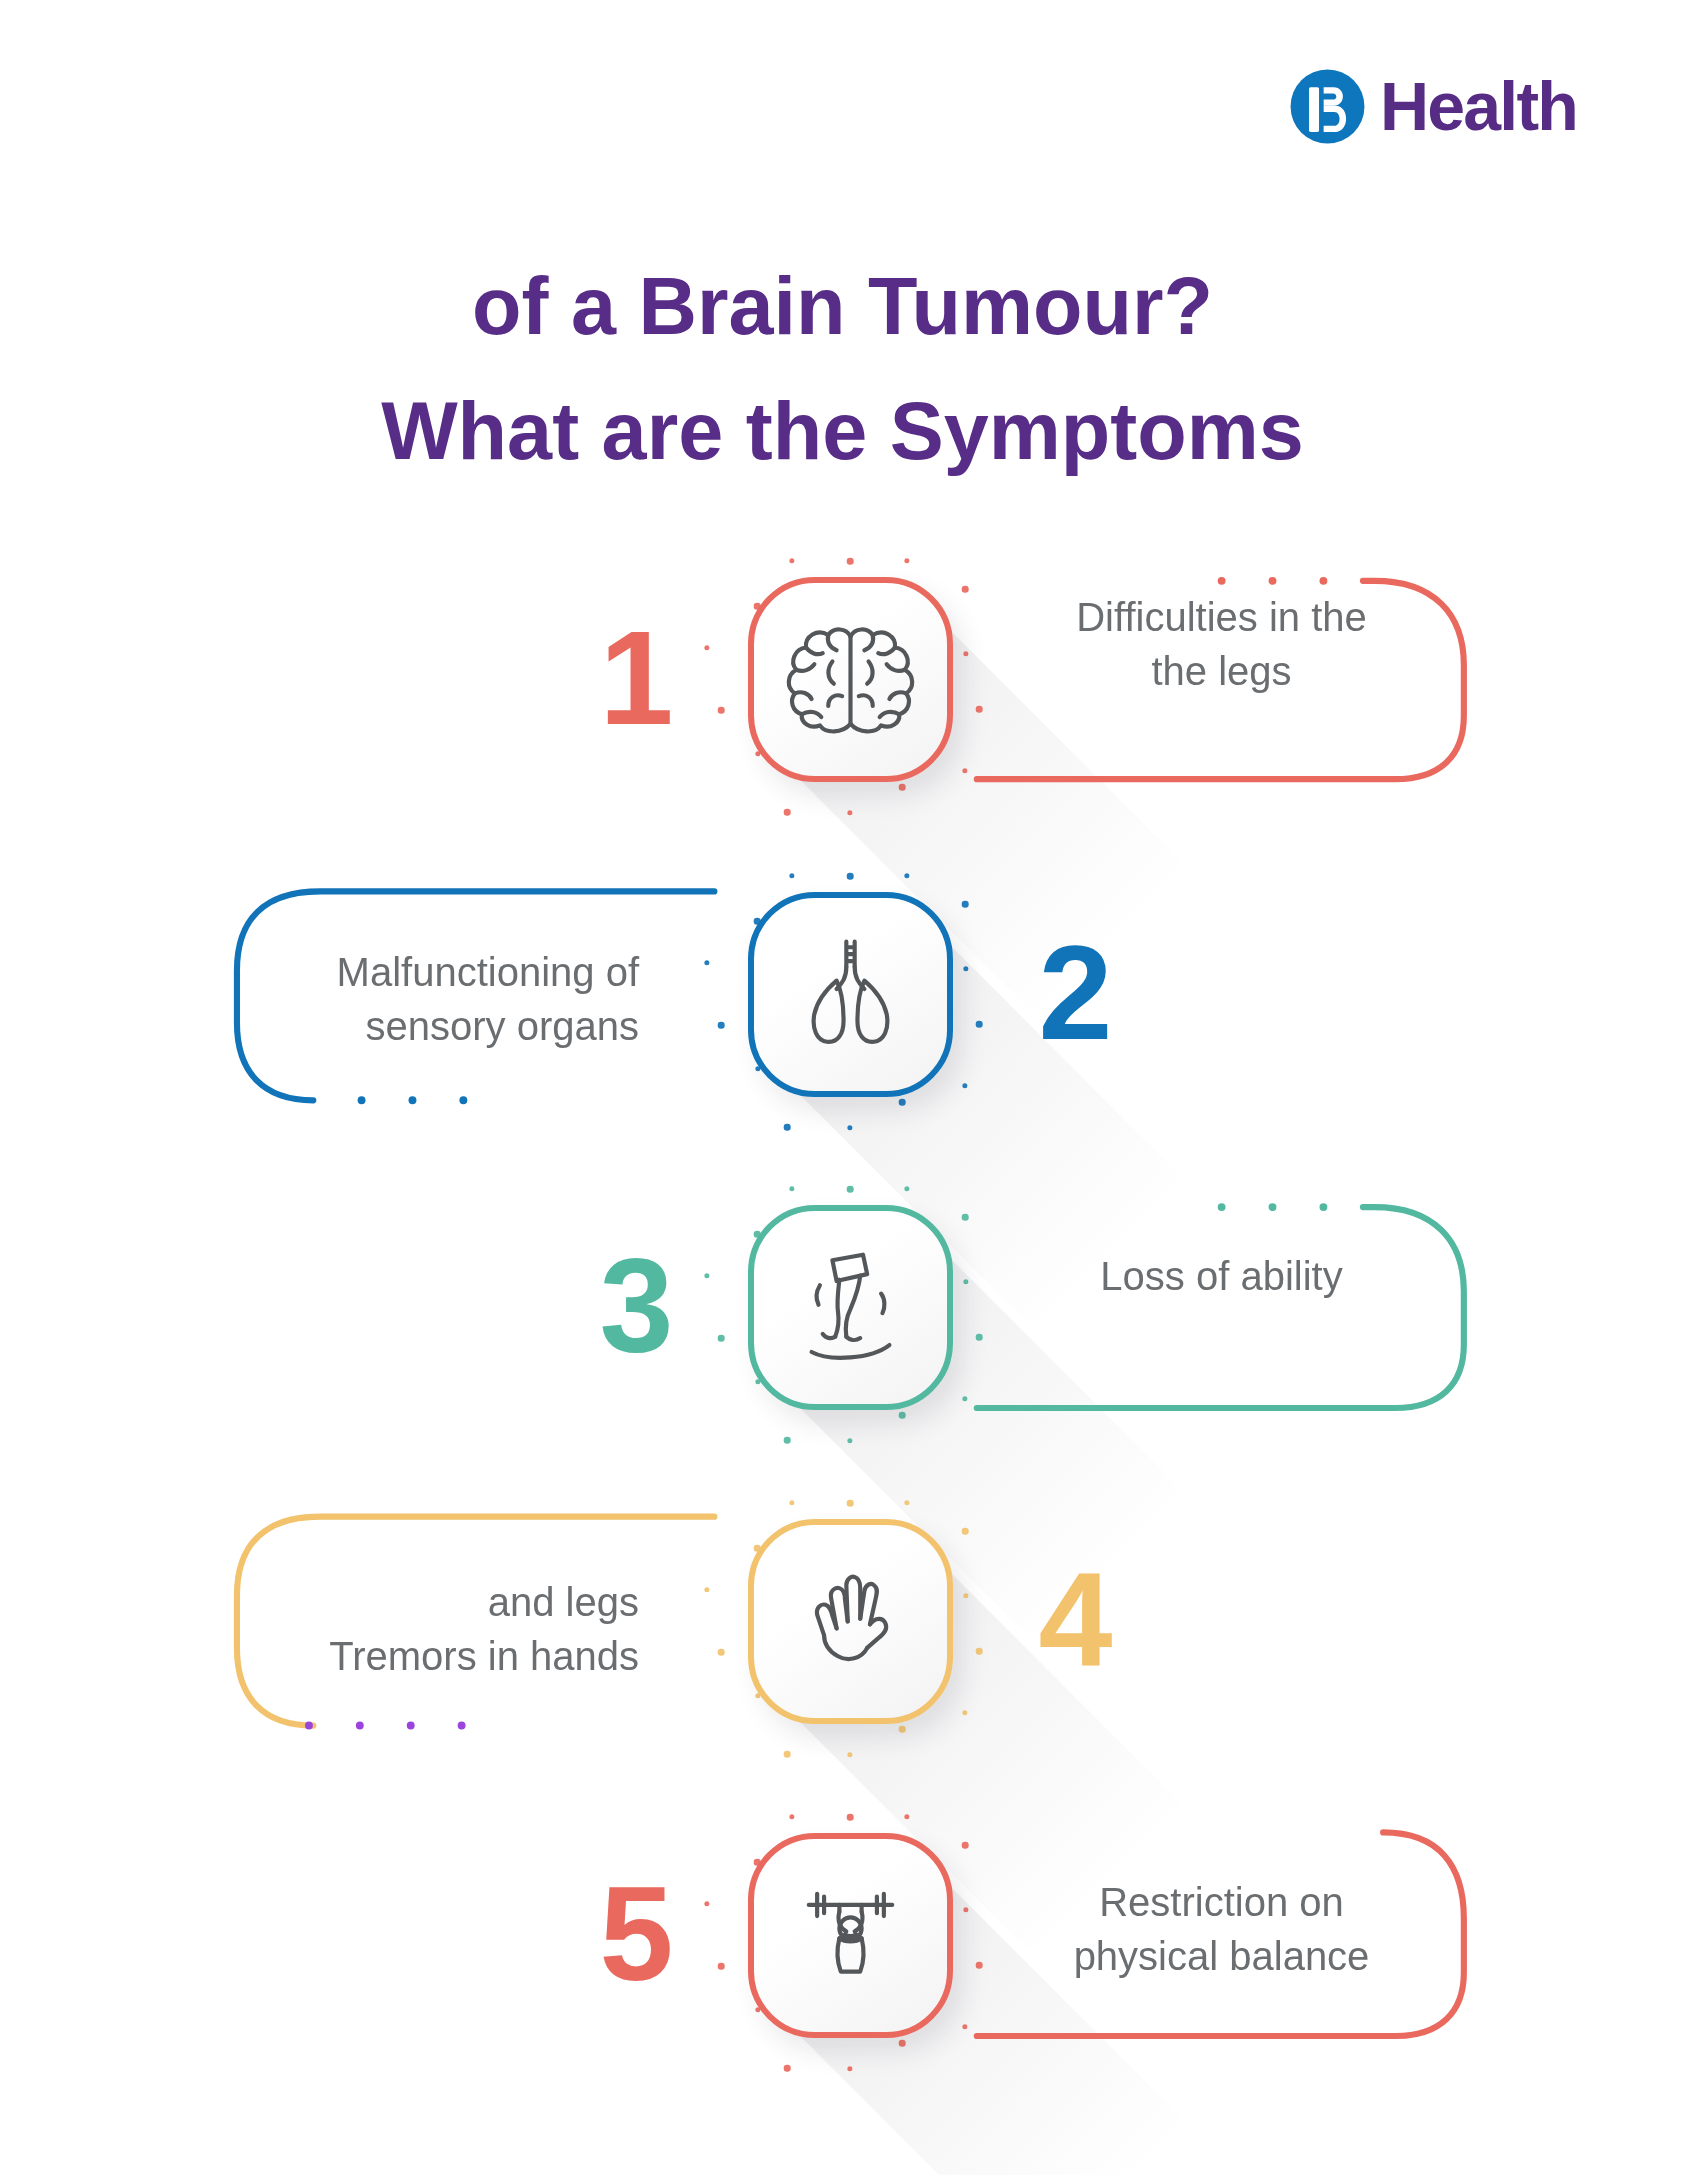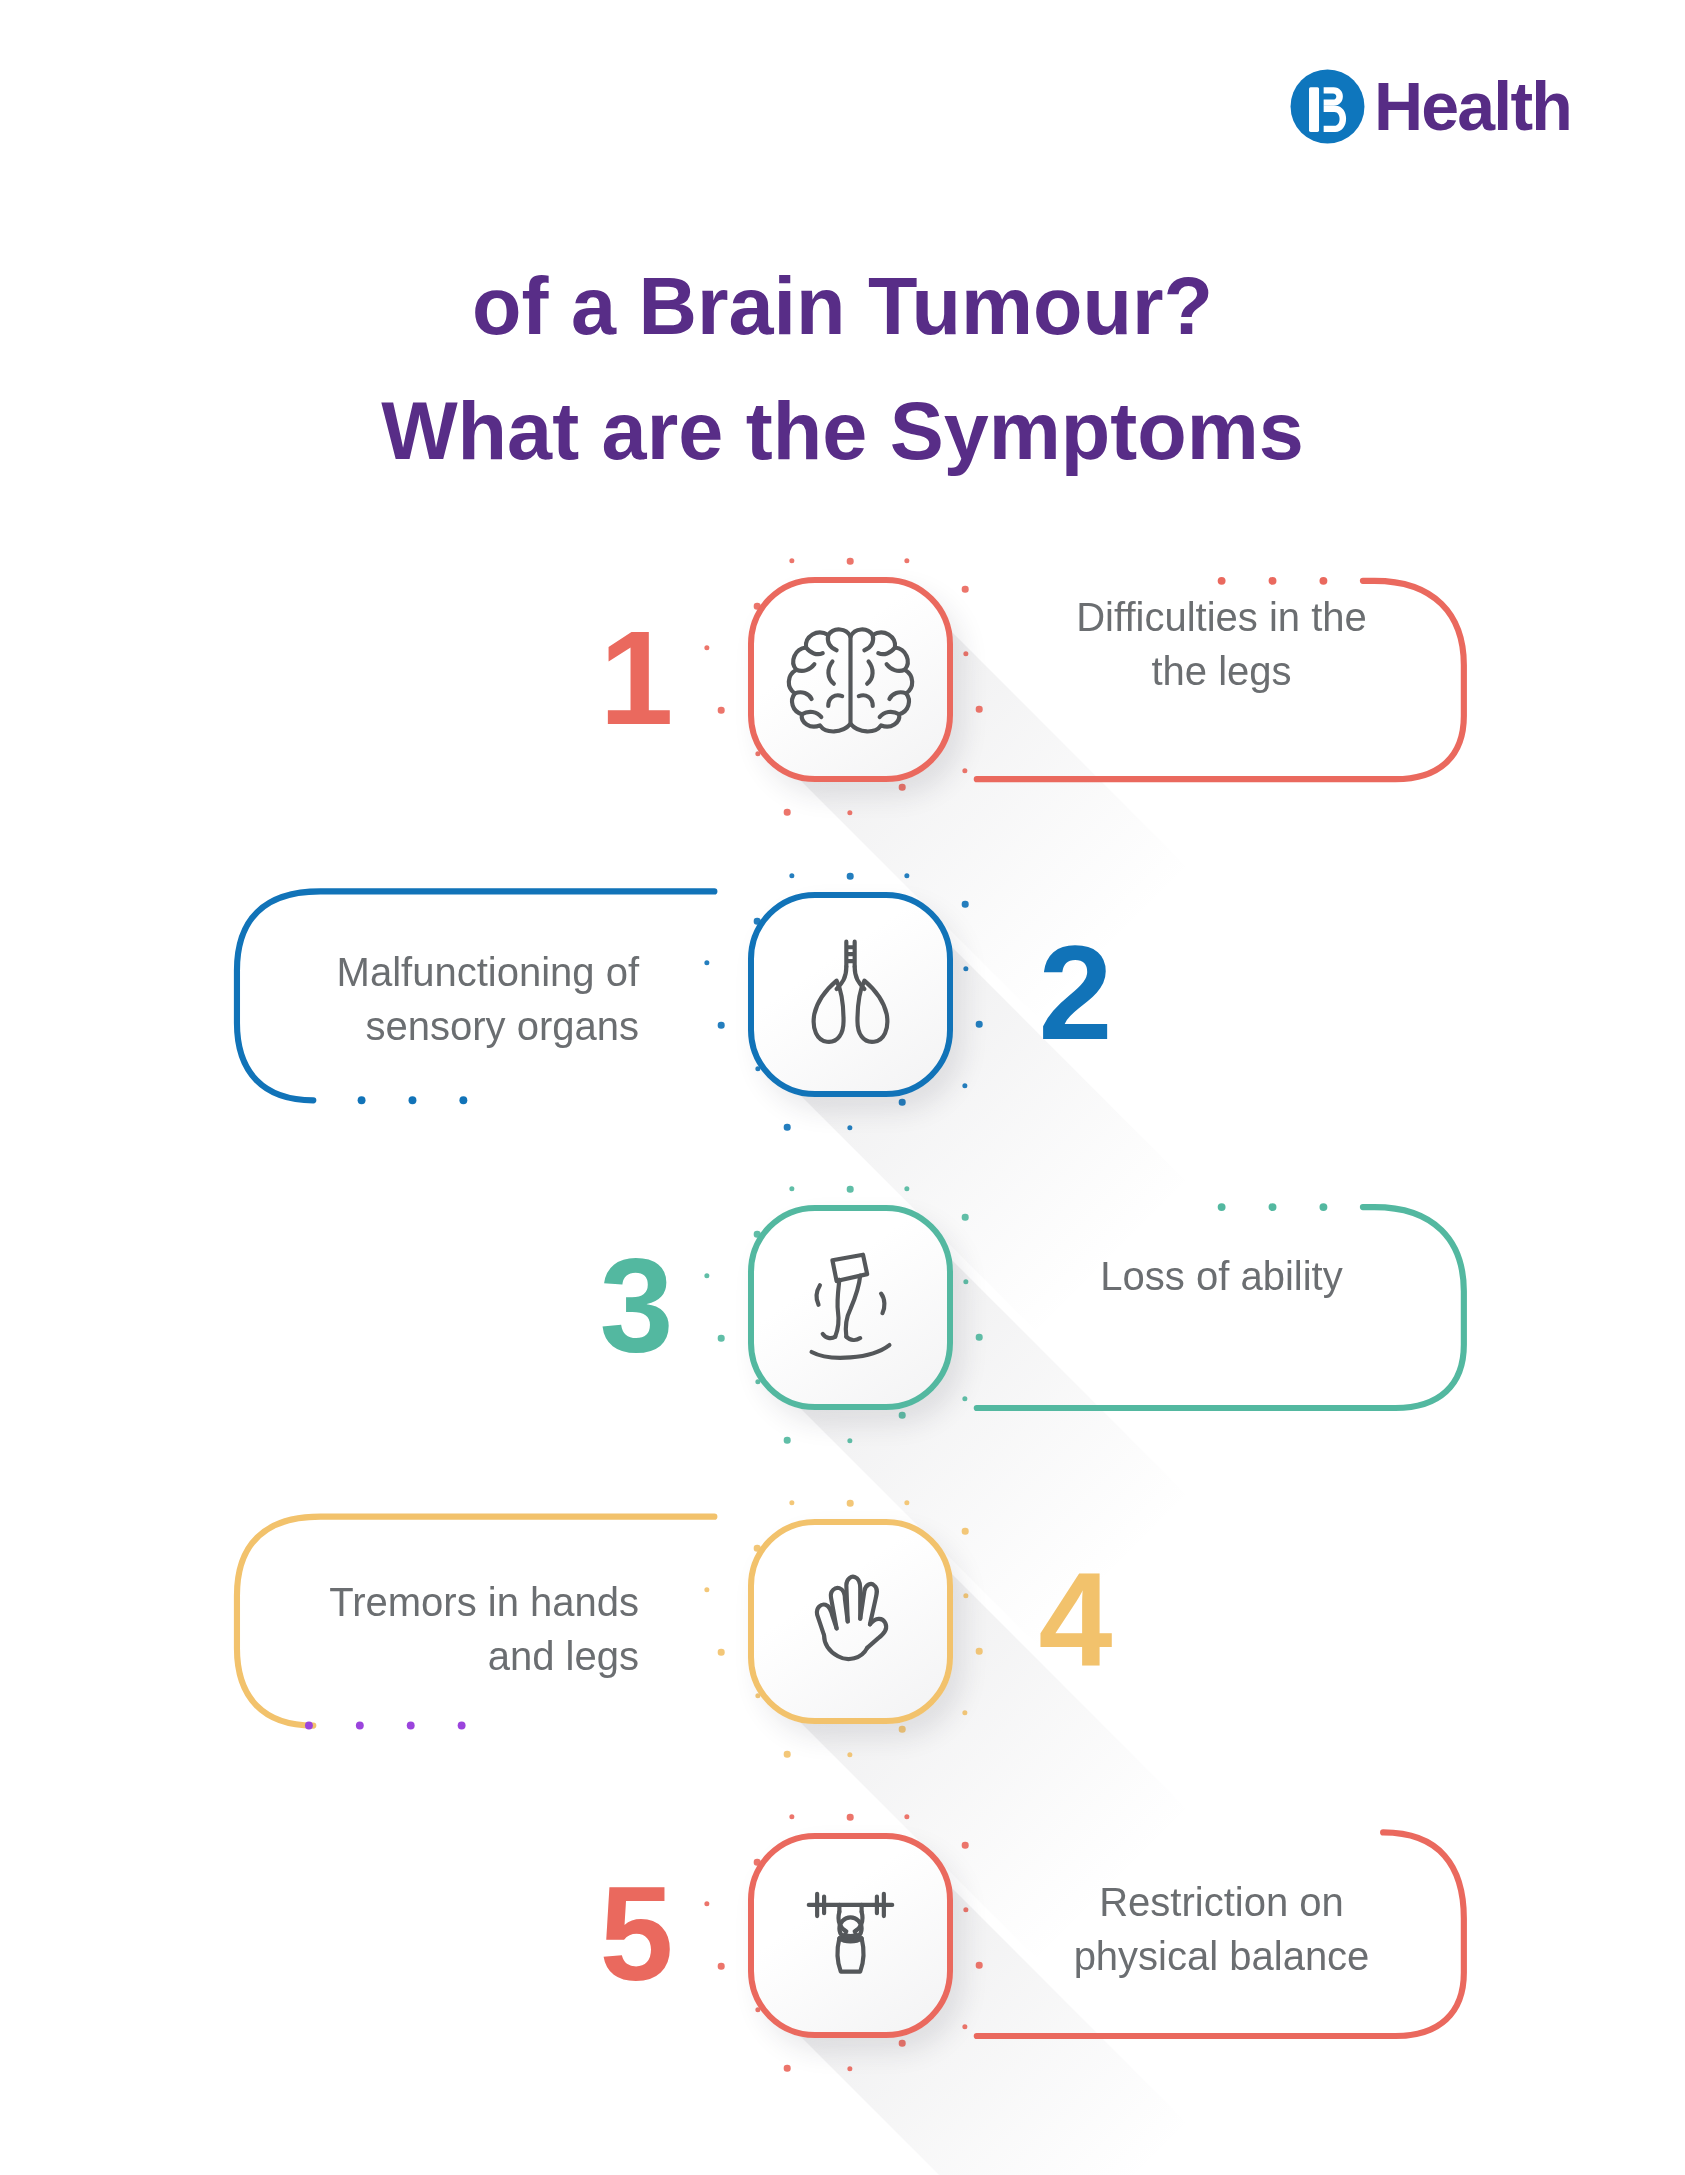--- a/index.html
+++ b/index.html
@@ -1,20 +1,20 @@
 <!DOCTYPE html>
 <html style="font-size:14px"><head>
 <meta charset="utf-8">
 <style>
   html,body{margin:0;padding:0;background:#ffffff;}
   .page{position:relative;width:1685px;height:2175px;background:#ffffff;overflow:hidden;
         font-family:"Liberation Sans", sans-serif;}
 
   
-  .logo{position:absolute;top:68px;left:1289px;display:flex;align-items:center;gap:8px;}
+  .logo{position:absolute;top:68px;left:1289px;display:flex;align-items:center;gap:14px;}
   .logo-mark{width:77px;height:77px;display:block;}
   .logo-name{font-size:68px;font-weight:700;color:#572C85;letter-spacing:-1.8px;line-height:77px;}
 
   
   .title{position:absolute;top:244px;left:0;width:1685px;text-align:center;color:#582D87;
          font-size:81px;line-height:125px;font-weight:600;letter-spacing:0px;}
   .title .bold{font-weight:800;}
 
   
   .row{position:absolute;left:0;width:1685px;height:316px;overflow:visible;}
@@ -235,22 +235,22 @@
       <svg viewBox="0 0 100 100">
         <path class="icon-stroke" d="M31 60 L26 45 C25 40 29 37 32 38 C35 39 36 42 37 46 L40 55"></path>
         <path class="icon-stroke" d="M40 55 L36 33 C35 28 39 25 42 26 C45 27 46 30 46 34 L48 50"></path>
         <path class="icon-stroke" d="M48 50 L47 24 C47 19 51 17 53 18 C56 19 57 22 57 26 L57 48"></path>
         <path class="icon-stroke" d="M57 48 L60 28 C61 23 65 22 67 24 C70 26 69 30 68 34 L64 52"></path>
         <path class="icon-stroke" d="M64 52 C68 47 73 47 75 51 C77 55 74 59 70 62 L62 69"></path>
         <path class="icon-stroke" d="M62 69 C58 77 48 79 41 75 C34 71 31 66 31 60"></path>
       </svg>
     </div>
     <div class="bubble-text text-left-side">
+      <div>and legs</div>
       <div>Tremors in hands</div>
-      <div>and legs</div>
     </div>
   </div>
 
   <div class="row row-5" style="--accent: #EA695E; --dots: #EA695E;">
     <div class="shadow-band"></div>
     <svg class="bubble-svg" viewBox="0 0 1920 360">
       <path d="M1576 62 C1640 62 1668 100 1668 160 V222 C1668 268 1640 294 1590 294 H1113"></path>
     </svg>
     <div class="halo">
         <span class="halo-dot" style="width: 6.6px; height: 6.6px; left: 8.26637e-15px; top: -119px;"></span>

